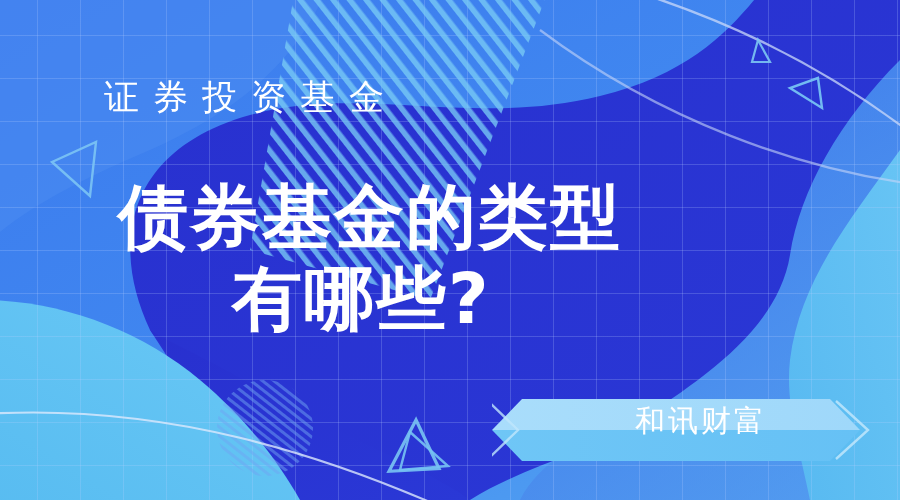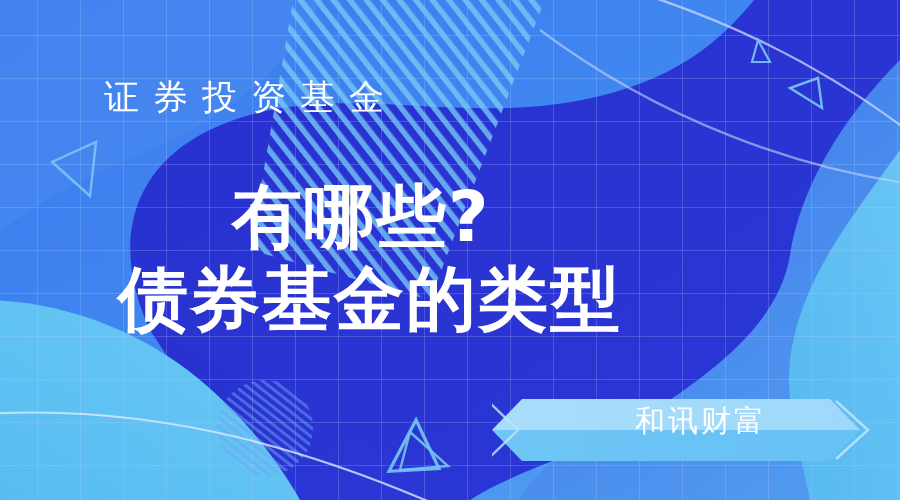--- a/index.html
+++ b/index.html
@@ -184,22 +184,22 @@
     <path d="M 52 162 L 96 142 L 90 196 Z" fill="none" stroke="#7FC8F4" stroke-width="2.4" opacity="0.85"></path>
     <path d="M 428 432 L 445 468 L 408 470 Z" fill="none" stroke="#79C4F3" stroke-width="2.4" opacity="0.9" transform="translate(-20,-8) scale(1.35) translate(-105,-115)"></path>
     <path d="M 410 432 L 448 466 L 400 470 Z" fill="none" stroke="#76C2F3" stroke-width="2.4" opacity="0.9"></path>
     <path d="M 758 40 L 770 62 L 752 62 Z" fill="none" stroke="#7CC5F3" stroke-width="2.2" opacity="0.9"></path>
     <path d="M 818 78 L 822 108 L 790 88 Z" fill="none" stroke="#76C2F3" stroke-width="2.4" opacity="0.95"></path>
   </svg>
 
   <div class="subtitle">证券投资基金</div>
 
   <div class="title-wrap">
+    <div class="title-line line1">债券基金的类型</div>
     <div class="title-line line2">有哪些?</div>
-    <div class="title-line line1">债券基金的类型</div>
   </div>
 
   <div class="banner">
     <svg width="404" height="62" viewBox="0 0 404 62">
       <defs>
         <linearGradient id="gBanTop" x1="0" y1="0" x2="1" y2="0">
           <stop offset="0%" stop-color="#A9DDFB"></stop>
           <stop offset="100%" stop-color="#9FD8FA"></stop>
         </linearGradient>
         <linearGradient id="gBanBot" x1="0" y1="0" x2="1" y2="0">

